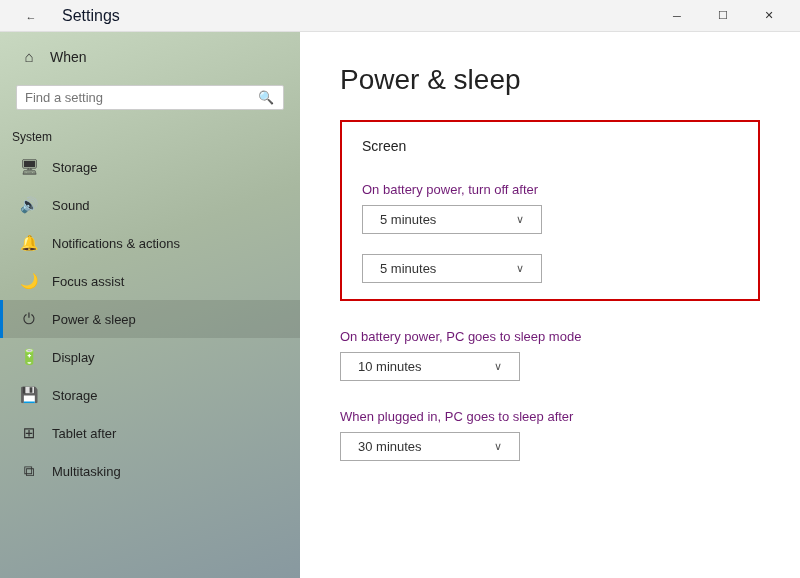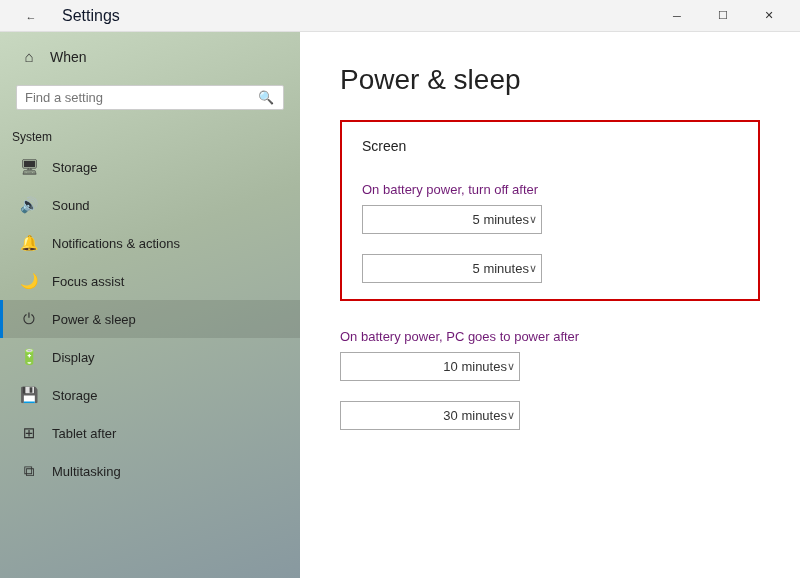--- a/index.html
+++ b/index.html
@@ -165,23 +165,23 @@
     .field-label {
       font-size: 13px;
       color: #701a75;
       margin-bottom: 8px;
       margin-top: 28px;
     }
 
     .dropdown {
       display: flex;
       align-items: center;
-      justify-content: flex-end;
+      justify-content: space-between;
       width: 180px;
-      padding: 6px 4px;
+      padding: 6px 17px;
       border: 1px solid #aaa;
       background: white;
       font-size: 13px;
       color: #333;
       cursor: pointer;
       margin-bottom: 20px;
     }
     .dropdown-arrow {
       font-size: 11px;
       color: #555;
@@ -278,26 +278,27 @@
       </div>
 
       <div class="dropdown" style="margin-bottom:0">
         <span>5 minutes</span>
         <span class="dropdown-arrow">∨</span>
       </div>
     </div>
 
     <div class="sleep-section">
 
-      <div class="field-label">On battery power, PC goes to power after</div>
+      <div class="field-label">On battery power, PC goes to sleep mode</div>
       <div class="dropdown">
         <span>10 minutes</span>
         <span class="dropdown-arrow">∨</span>
       </div>
 
+      <div class="field-label">When plugged in, PC goes to sleep after</div>
       <div class="dropdown">
         <span>30 minutes</span>
         <span class="dropdown-arrow">∨</span>
       </div>
     </div>
   </div>
 
 </div>
 
 </body></html>

